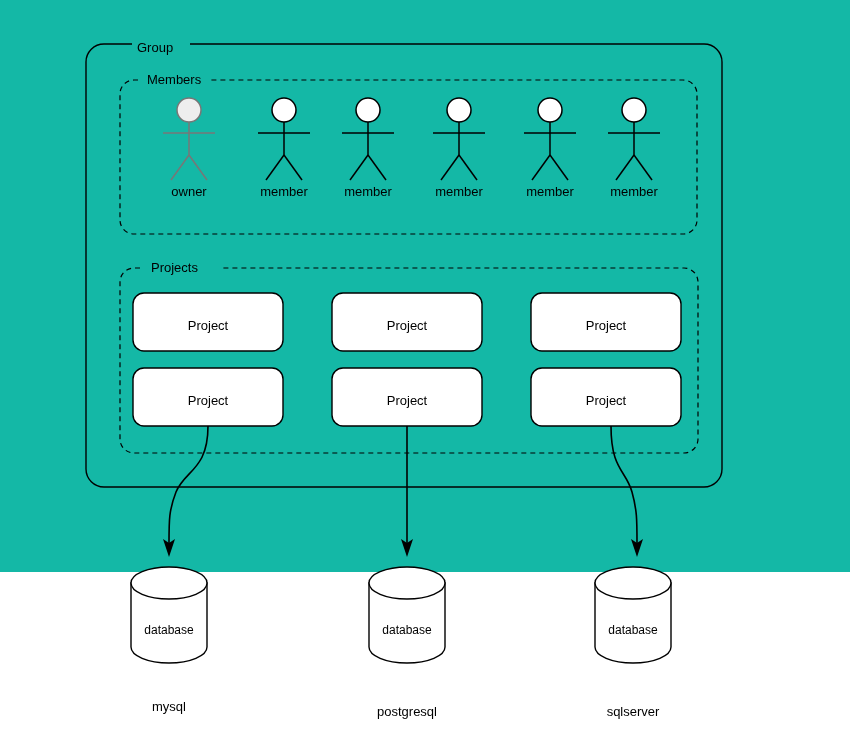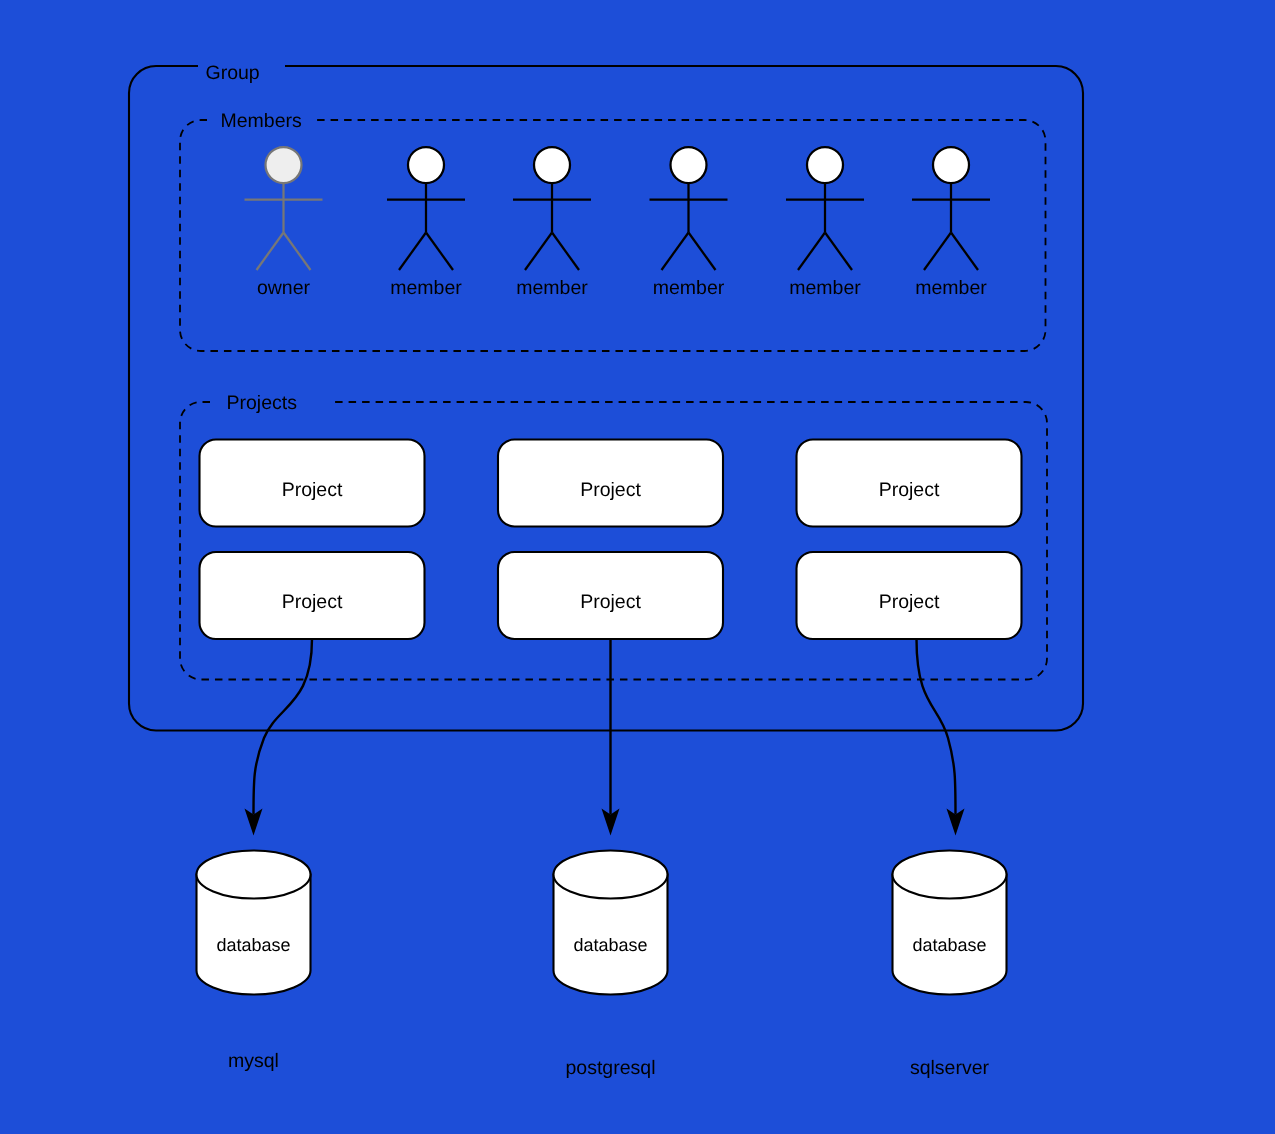--- a/index.html
+++ b/index.html
@@ -10,22 +10,22 @@
   }
   body {
     font-family: "Liberation Sans", sans-serif;
     width: 850px;
     height: 756px;
     overflow: hidden;
   }
   #canvas {
     position: relative;
     width: 850px;
-    height: 756px;
-    background: #1d4ed8;
+    height: 572px;
+    background: #14b8a6;
   }
   #diagram-svg {
     position: absolute;
     top: 0;
     left: 0;
     width: 850px;
     height: 756px;
     display: block;
   }
   .lbl {

